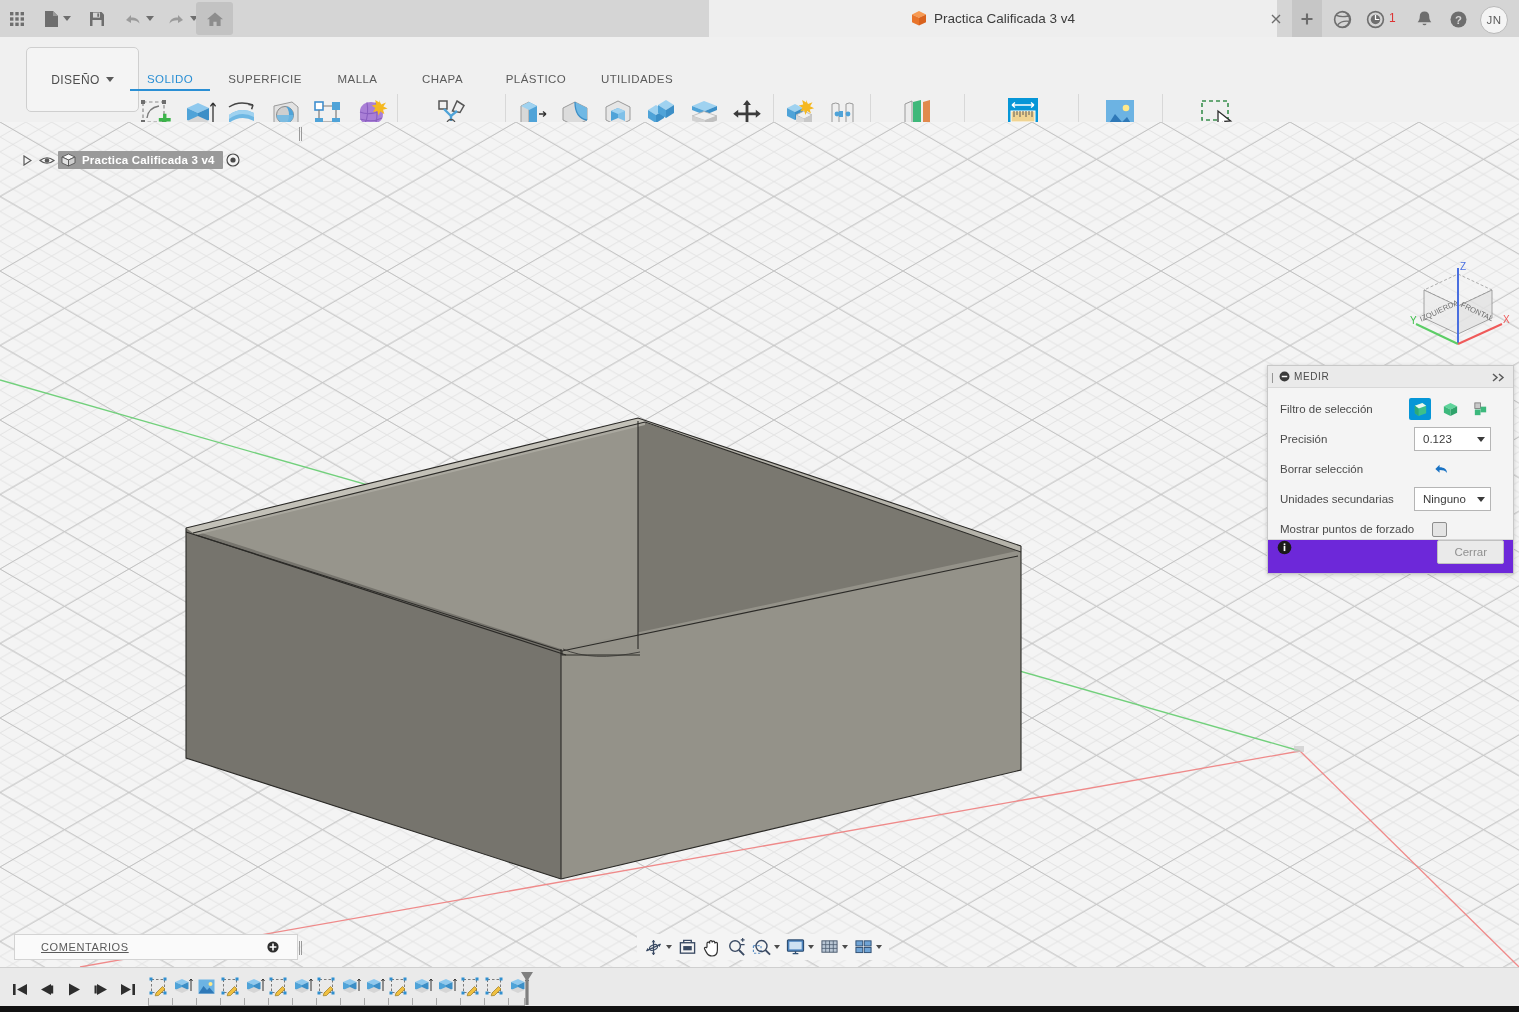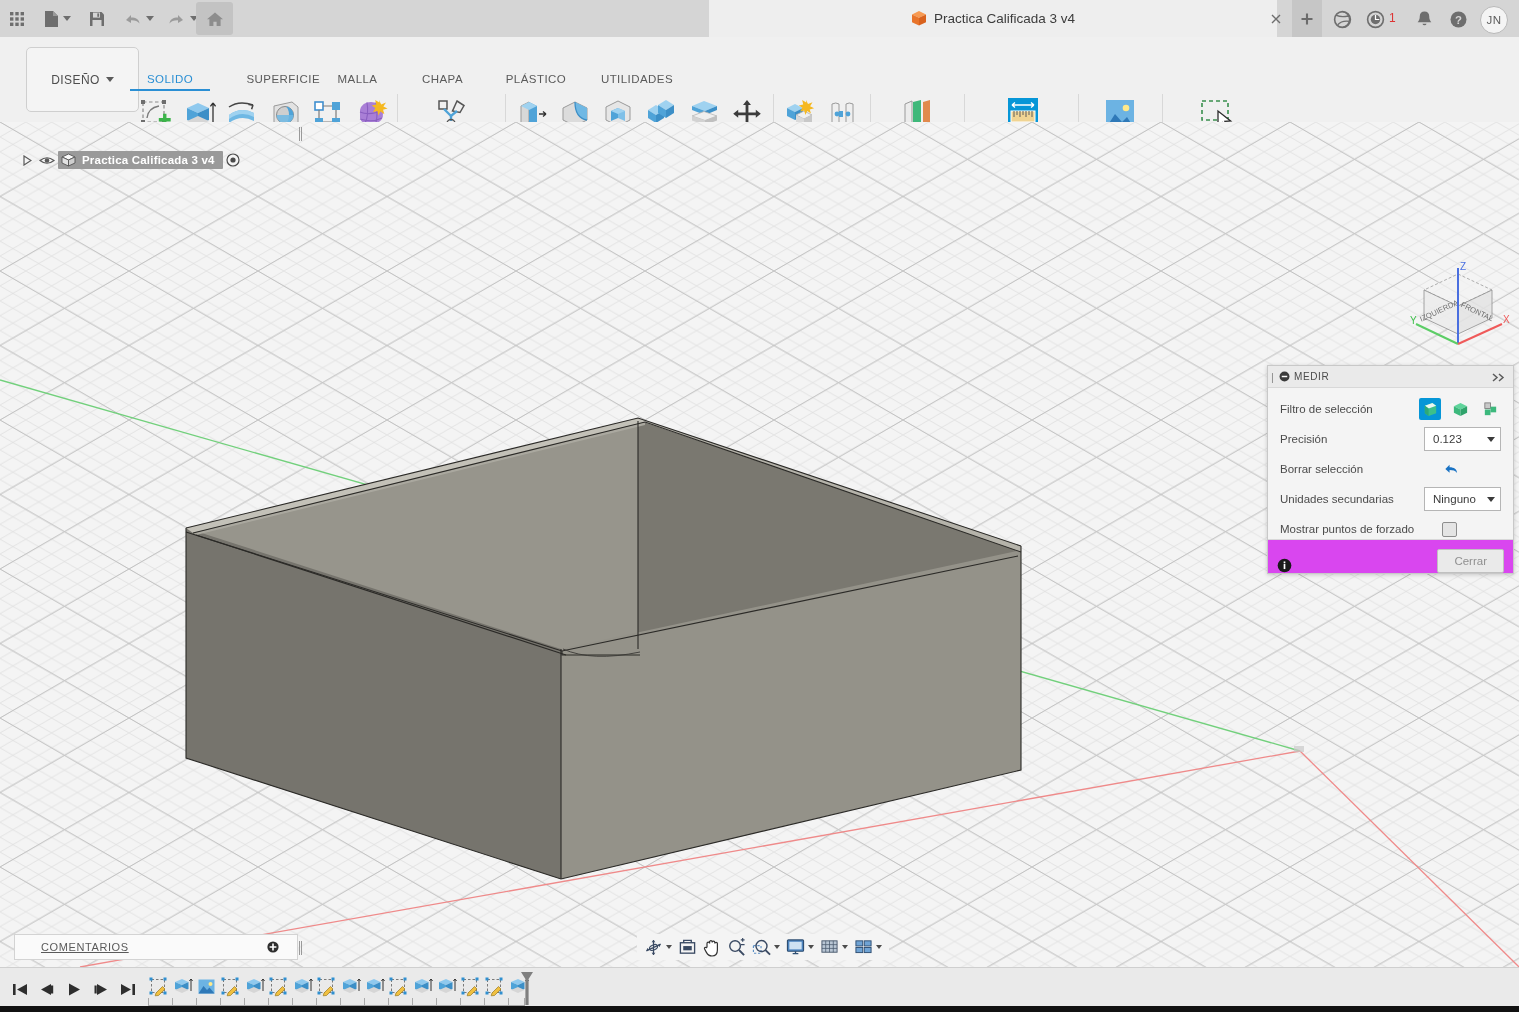--- a/index.html
+++ b/index.html
@@ -75,33 +75,33 @@
   .viewcube{position:absolute;left:1404px;top:136px;width:108px;height:92px;}
 
   
   .medir{position:absolute;left:1267px;top:243px;width:245px;height:207px;background:#f4f4f4;border:1px solid #c8c8c8;
          box-shadow:0 1px 4px rgba(0,0,0,.18);}
   .medir-head{height:21px;display:flex;align-items:center;background:#eaeaea;border-bottom:1px solid #d8d8d8;position:relative;}
   .m-grip{width:9px;display:flex;align-items:center;justify-content:center;color:#8a8a8a;font-size:11px;cursor:move;}
   .m-minus{width:15px;height:15px;display:flex;align-items:center;justify-content:center;cursor:pointer;}
   .m-title{font-size:10px;color:#4b4b4b;letter-spacing:.6px;margin-left:2px;}
   .m-expand{position:absolute;right:7px;top:5px;cursor:pointer;}
-  .medir-body{padding:6px 0 0 0;background:#f4f4f4;height:150px;position:relative;}
+  .medir-body{padding:6px 10px 0 0;background:#f4f4f4;height:150px;position:relative;}
   .mrow{display:flex;align-items:center;height:30px;padding:0 12px 0 12px;}
   .mlabel{font-size:11.5px;color:#4b4b4b;flex:1;}
   .filters{display:flex;align-items:center;gap:8px;}
   .filt{width:22px;height:22px;display:flex;align-items:center;justify-content:center;cursor:pointer;border-radius:2px;}
   .filt.sel{background:#0696d7;}
   .msel{height:22px;min-width:58px;background:#fff;border:1px solid #b5b5b5;display:flex;align-items:center;justify-content:space-between;
          padding:0 5px 0 8px;font-size:11.5px;color:#3b3b3b;cursor:pointer;}
   .msel .mcaret{width:0;height:0;border-left:4px solid transparent;border-right:4px solid transparent;border-top:5px solid #3b3b3b;margin-left:8px;}
   .undo-ico{width:22px;height:18px;display:flex;align-items:center;justify-content:center;cursor:pointer;}
   .chkbox{width:13px;height:13px;background:#e4e4e4;border:1px solid #8d8d8d;border-radius:2px;cursor:pointer;}
-  .medir-foot{position:absolute;left:0;bottom:0;width:245px;height:34px;border-top:1px solid #d8d8d8;display:flex;align-items:flex-end;
-              justify-content:space-between;padding:0 9px;box-sizing:border-box;background:#d946ef;}
+  .medir-foot{position:absolute;left:0;bottom:0;width:245px;height:34px;border-top:1px solid #d8d8d8;display:flex;align-items:flex-start;
+              justify-content:space-between;padding:0 9px;box-sizing:border-box;background:#6d28d9;}
   .info-ico{width:15px;height:15px;cursor:pointer;}
   .btn-cerrar{height:22px;padding:0 16px;background:#eaeaea;border:1px solid #c0c0c0;border-radius:2px;font-size:11.5px;color:#909090;
               display:flex;align-items:center;cursor:pointer;}
 
   
   .navbar{position:absolute;left:637px;top:812px;height:26px;background:#f4f4f4;display:flex;align-items:center;padding:0 4px;}
   .nb{height:24px;display:flex;align-items:center;justify-content:center;padding:0 3px;cursor:pointer;}
   .nbcaret{width:0;height:0;border-left:3.5px solid transparent;border-right:3.5px solid transparent;border-top:4.5px solid #4d4d4d;margin-left:3px;}
 
   
@@ -236,21 +236,21 @@
 
   <div class="ribbon">
 
     <div class="workspace-btn">
       <span class="ws-label">DISEÑO</span>
       <span class="ws-caret"></span>
     </div>
 
     <div class="tabrow">
       <div class="rtab active" style="width:80px;"><span>SOLIDO</span></div>
-      <div class="rtab" style="width:110px;text-align:right;"><span>SUPERFICIE</span></div>
+      <div class="rtab" style="width:110px;"><span>SUPERFICIE</span></div>
       <div class="rtab" style="width:75px;"><span>MALLA</span></div>
       <div class="rtab" style="width:95px;"><span>CHAPA</span></div>
       <div class="rtab" style="width:92px;"><span>PLÁSTICO</span></div>
       <div class="rtab" style="width:110px;"><span>UTILIDADES</span></div>
     </div>
 
     <div class="groups">
 
       <div class="group">
         <div class="icons">

